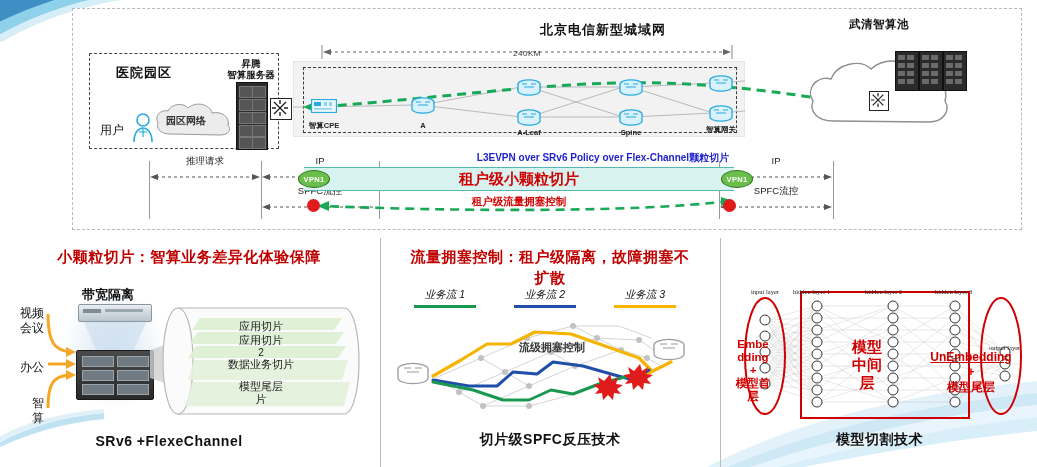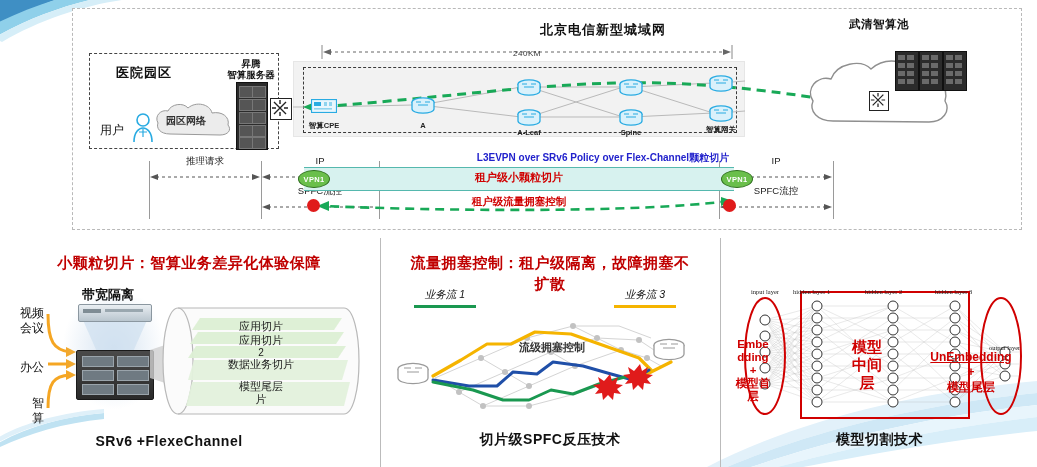--- a/index.html
+++ b/index.html
@@ -72,21 +72,21 @@
   .mlabel{position:absolute;font-size:9.5px;color:#222;text-align:center;}
 
   
   .panels{position:absolute;left:0;top:238px;width:1037px;height:229px;}
   .panel{position:absolute;top:0;height:229px;}
   .p1{left:0;width:378px;}
   .p2{left:380px;width:338px;border-left:1px solid #bbb;}
   .p3{left:720px;width:317px;border-left:1px solid #bbb;}
   .ptitle{
     position:absolute;top:8px;left:0;right:0;text-align:center;
-    font-size:15px;font-weight:bold;color:#c00000;line-height:21px;letter-spacing:.5px;margin-top:6px;
+    font-size:15px;font-weight:bold;color:#c00000;line-height:21px;letter-spacing:.5px;
   }
   .pfoot{
     position:absolute;bottom:18px;left:0;right:0;text-align:center;
     font-size:14px;font-weight:bold;color:#111;letter-spacing:.5px;
   }
 
   
   .bw-label{position:absolute;left:82px;top:48px;font-size:13px;font-weight:bold;}
   .vlabel{position:absolute;font-size:12px;text-align:right;line-height:15px;color:#111;}
   .cyl{position:absolute;left:160px;top:68px;width:202px;height:110px;}
@@ -376,21 +376,21 @@
     <div style="position:absolute;left:646px;top:190px;width:114px;height:12px;">
       <svg width="114" height="12" viewBox="0 0 114 12">
         <line x1="2" y1="6" x2="107" y2="6" stroke="#555" stroke-width="1" stroke-dasharray="3,3"></line>
         <path d="M113,6 L105,3 L105,9 Z" fill="#555"></path>
         <path d="M1,6 L9,3 L9,9 Z" fill="#555"></path>
       </svg>
     </div>
     <div class="mlabel" style="left:646px;top:176px;width:114px;">SPFC流控</div>
 
     <div style="position:absolute;left:231px;top:158px;width:430px;height:22px;background:#d7f2ef;border-top:1px solid #55b8ae;border-bottom:1px solid #55b8ae;"></div>
-    <div style="position:absolute;left:231px;top:161px;width:430px;text-align:center;font-size:11px;font-weight:bold;color:#d00000;">租户级小颗粒切片</div>
+    <div style="position:absolute;left:231px;top:161px;width:430px;text-align:center;font-size:15px;font-weight:bold;color:#d00000;">租户级小颗粒切片</div>
 
     <div style="position:absolute;left:232px;top:188px;width:430px;height:18px;">
       <svg width="430" height="18" viewBox="0 0 430 18">
         <path d="M424,4 C330,16 140,14 18,9" fill="none" stroke="#18a957" stroke-width="2.6" stroke-dasharray="9,6"></path>
         <path d="M12,9 L24,4 L24,14 Z" fill="#18a957"></path>
         <path d="M428,4 L416,0 L416,9 Z" fill="#18a957"></path>
       </svg>
     </div>
     <div style="position:absolute;left:231px;top:186px;width:430px;text-align:center;font-size:10.5px;font-weight:bold;color:#d00000;">租户级流量拥塞控制</div>
 
@@ -477,20 +477,24 @@
       <div class="pfoot" style="left:20px;right:60px;">SRv6 +FlexeChannel</div>
     </div>
 
     <div class="panel p2">
       <div class="ptitle" style="padding:0 26px;">流量拥塞控制：租户级隔离，故障拥塞不扩散</div>
 
       <div class="legend">
         <div class="leg" style="left:22px;">
           <span class="lt">业务流 1</span>
           <span class="ln" style="background:#1a9850;"></span>
+        </div>
+        <div class="leg" style="left:122px;">
+          <span class="lt">业务流 2</span>
+          <span class="ln" style="background:#1f4fa8;"></span>
         </div>
         <div class="leg" style="left:222px;">
           <span class="lt">业务流 3</span>
           <span class="ln" style="background:#f5b400;"></span>
         </div>
       </div>
 
       <div style="position:absolute;left:14px;top:76px;width:310px;height:104px;">
         <svg width="310" height="104" viewBox="0 0 310 104">
           <g stroke="#d4d4d4" stroke-width="1" fill="none">

